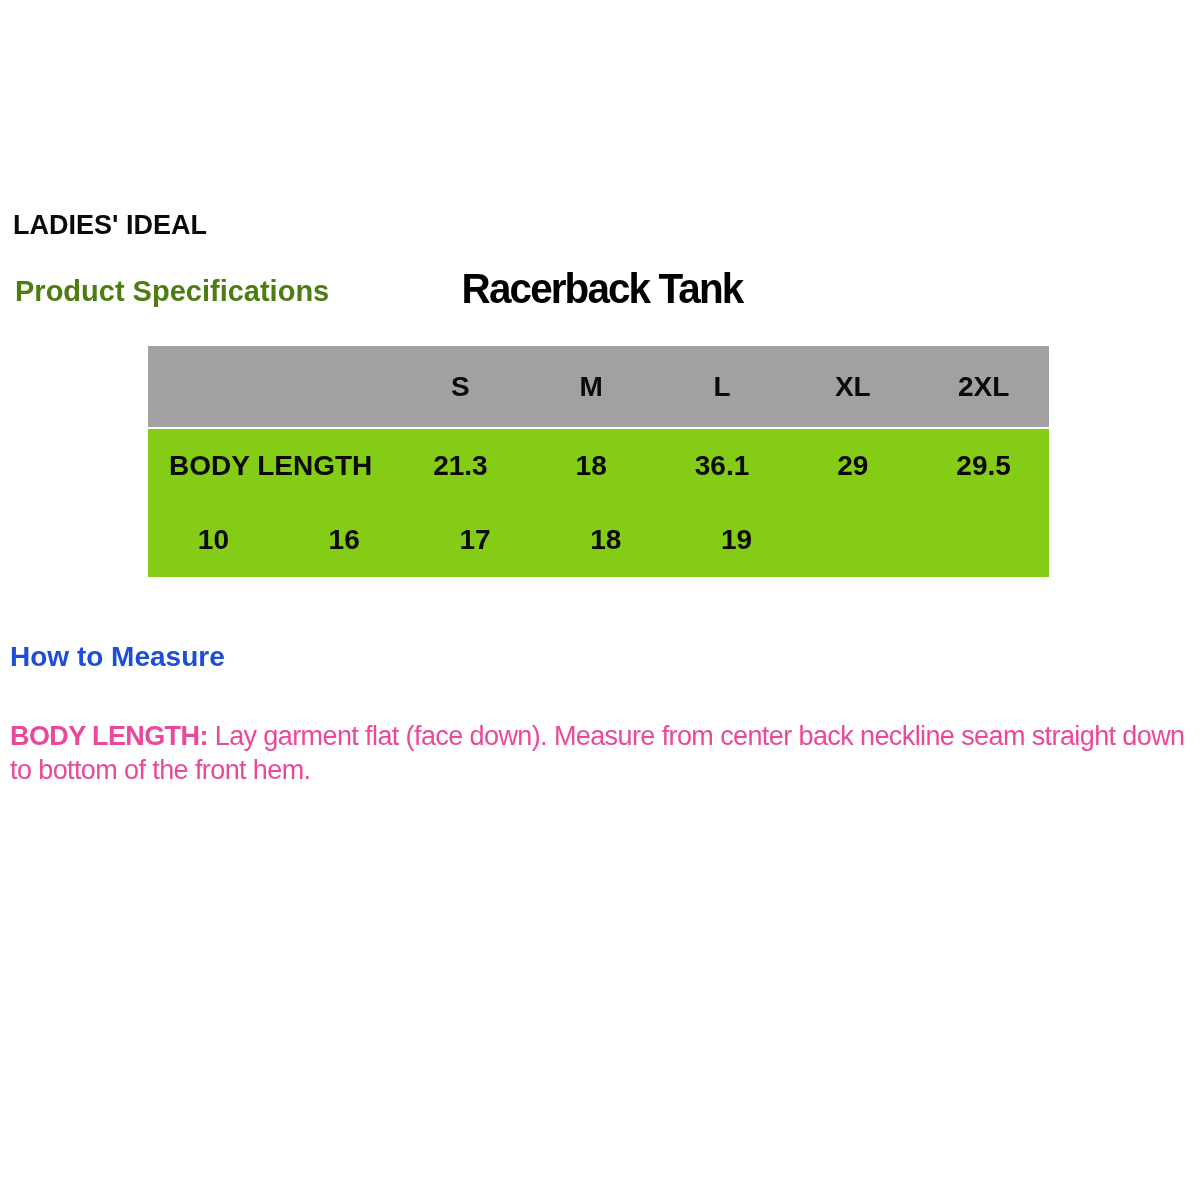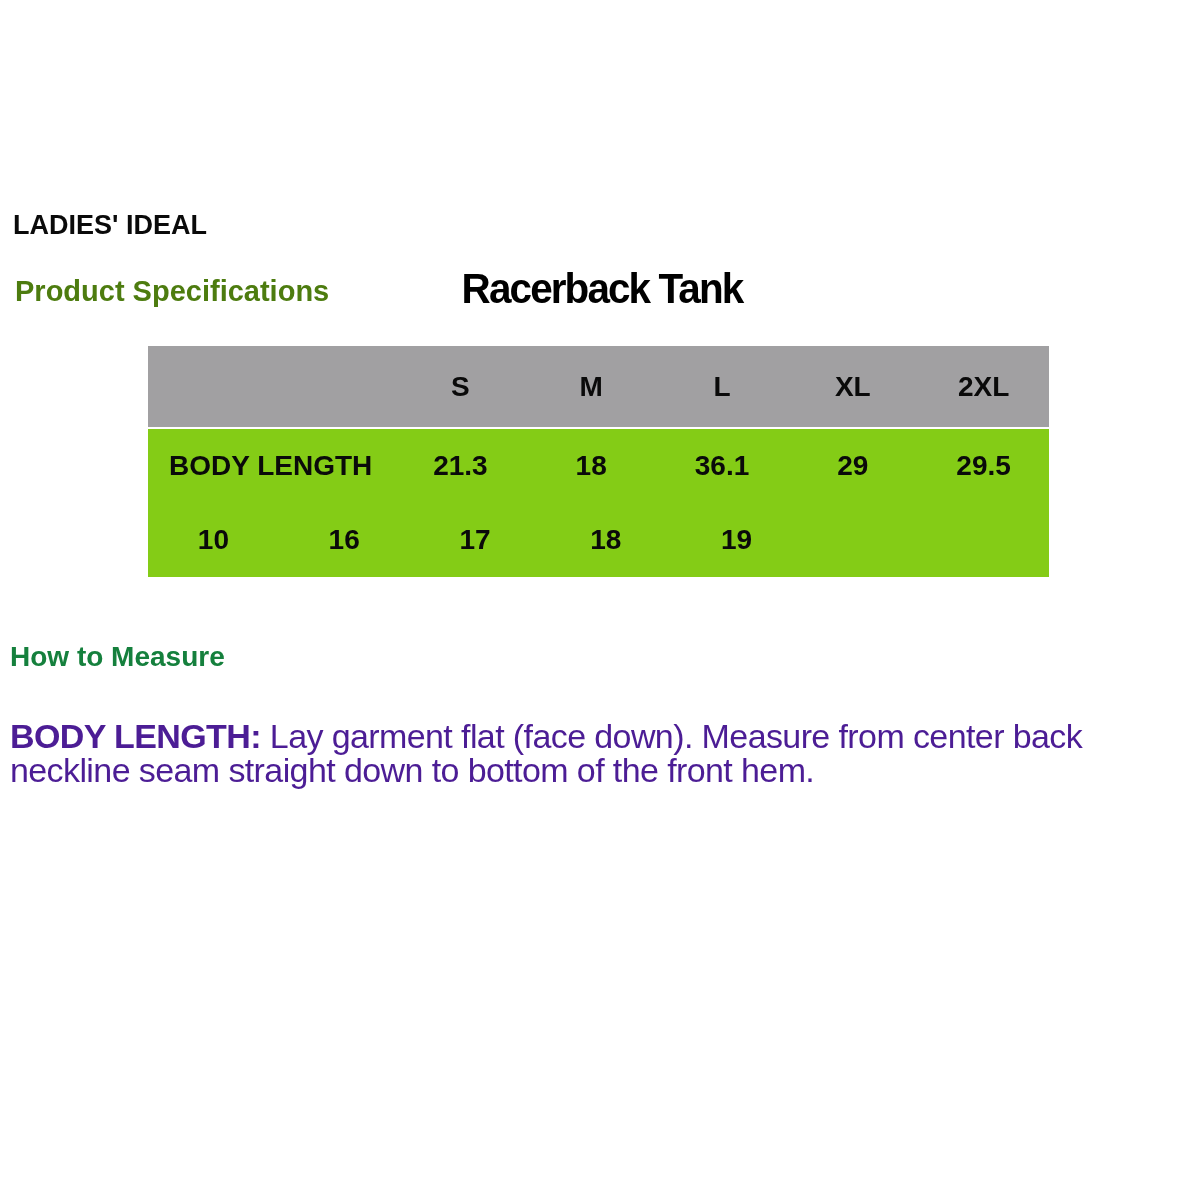--- a/index.html
+++ b/index.html
@@ -81,30 +81,30 @@
     padding-left: 21px;
   }
 
   
   .howto-heading {
     position: absolute;
     left: 10px;
     top: 641px;
     font-size: 28px;
     font-weight: bold;
-    color: #15803d;
+    color: #1d4ed8;
   }
   .desc {
     position: absolute;
     left: 10px;
     width: 1190px;
-    font-size: 34px;
+    font-size: 27px;
     letter-spacing: -0.6px;
     line-height: 34px;
-    color: #4c1d95;
+    color: #ec4899;
   }
   .desc .term { font-weight: bold; }
   .desc-1 { top: 719px; }
   .desc-2 { top: 789px; }
 </style>
 </head>
 <body>
 
 <div class="page">
 

